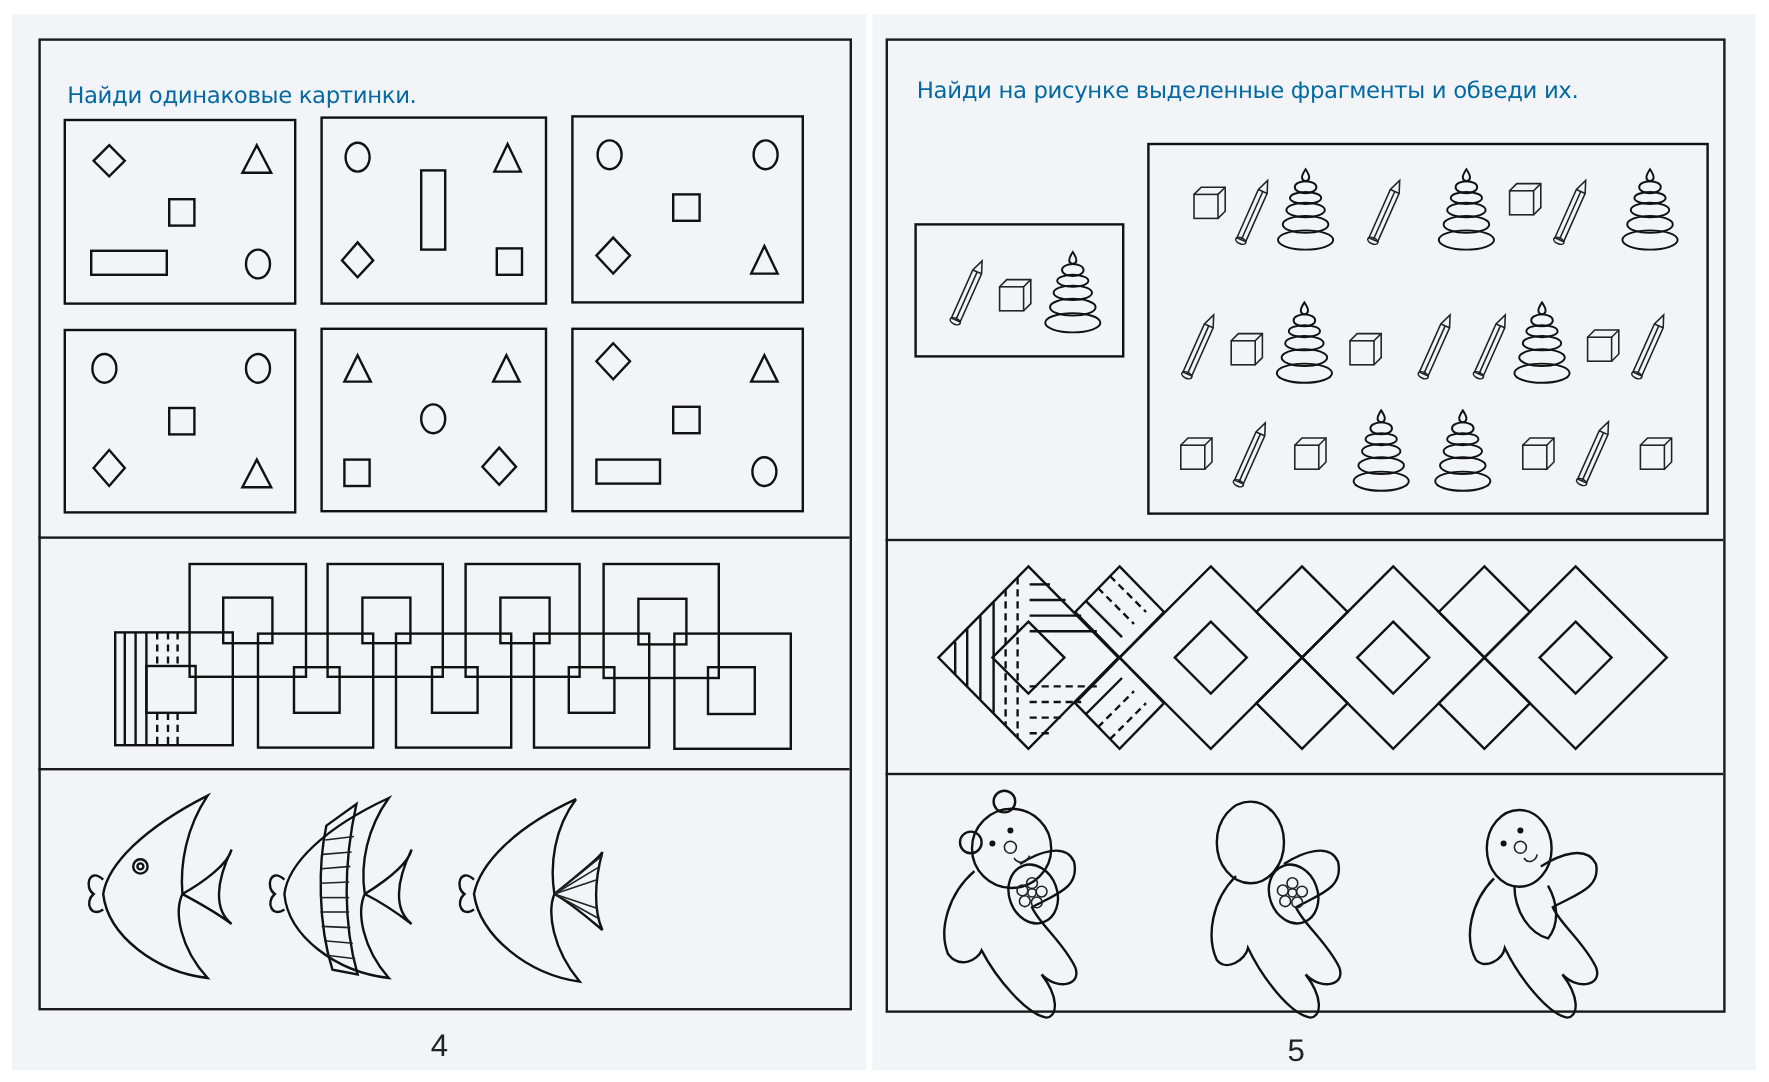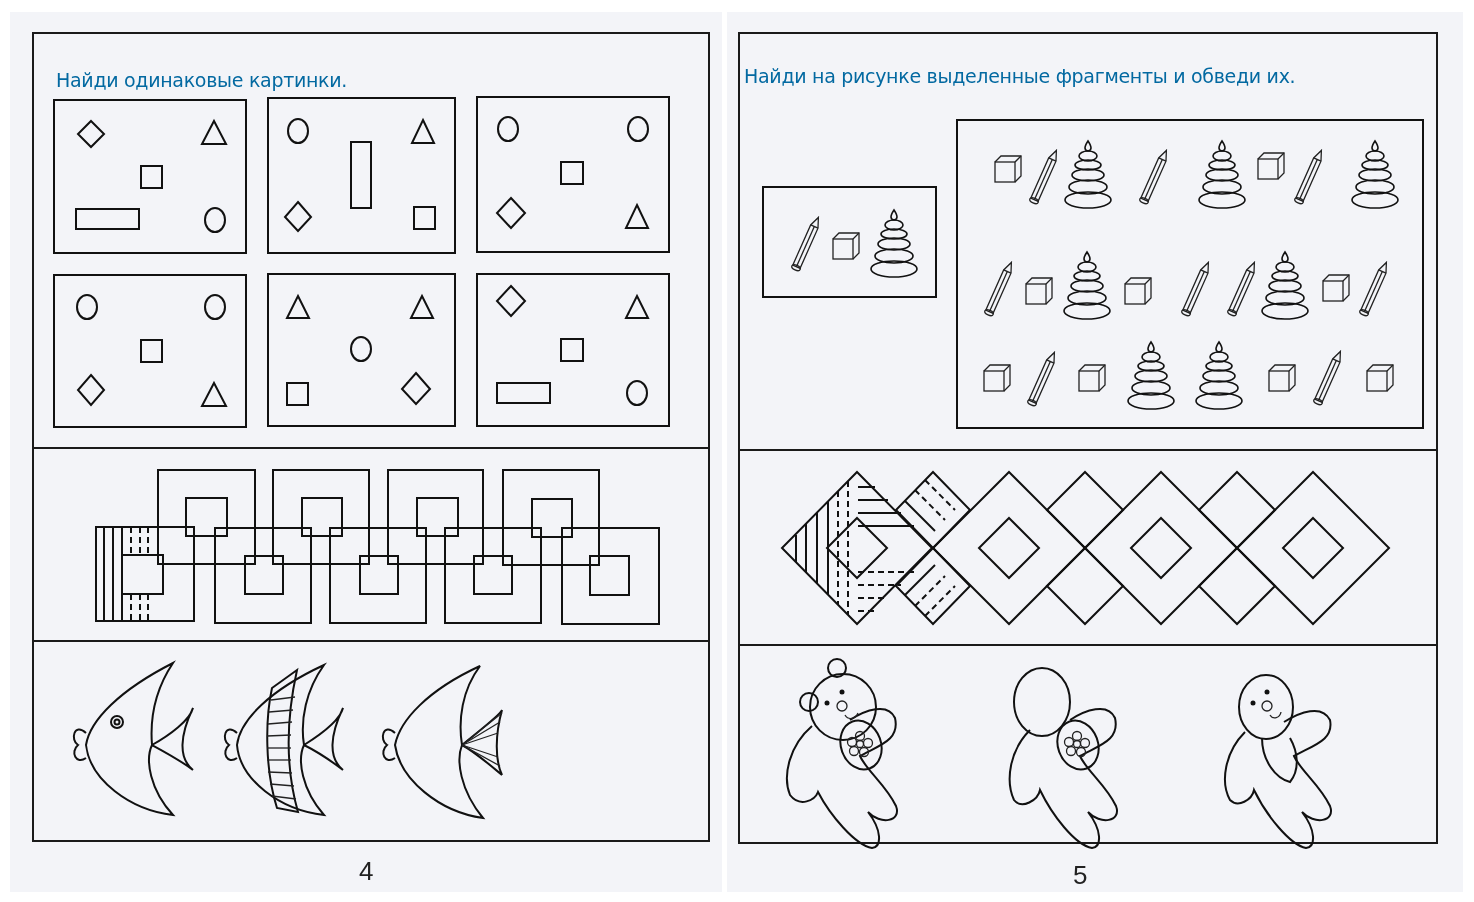--- a/index.html
+++ b/index.html
@@ -150,21 +150,21 @@
         <line x1="462" y1="745" x2="500" y2="722"></line>
       <line x1="462" y1="745" x2="498" y2="733"></line>
         <line x1="462" y1="745" x2="498" y2="757"></line>
       <line x1="462" y1="745" x2="500" y2="766"></line>
     </g>
   </g>
 </svg>
 
 <div class="page right"></div>
 <div class="frame" style="left:738px;top:32px;width:696px;height:808px;"></div>
-<div class="title" style="left:744px;top:52px;">Найди на рисунке выделенные фрагменты и обведи их.</div>
+<div class="title" style="left:764px;top:52px;">Найди на рисунке выделенные фрагменты и обведи их.</div>
 <div class="sec-line" style="left:738px;top:449px;width:698px;"></div>
 <div class="sec-line" style="left:738px;top:644px;width:698px;"></div>
 <div class="page-num" style="left:1073px;top:860px;">5</div>
 
 <svg style="left:0;top:0;" width="1474" height="450">
   <defs>
     <g id="pencil">
       <polygon class="thin" points="-4,26 4,26 4,-18 0,-28 -4,-18"></polygon>
       <line class="thin" x1="0" y1="-18" x2="0" y2="26"></line>
       <line class="thin" x1="-4" y1="-18" x2="4" y2="-18"></line>

